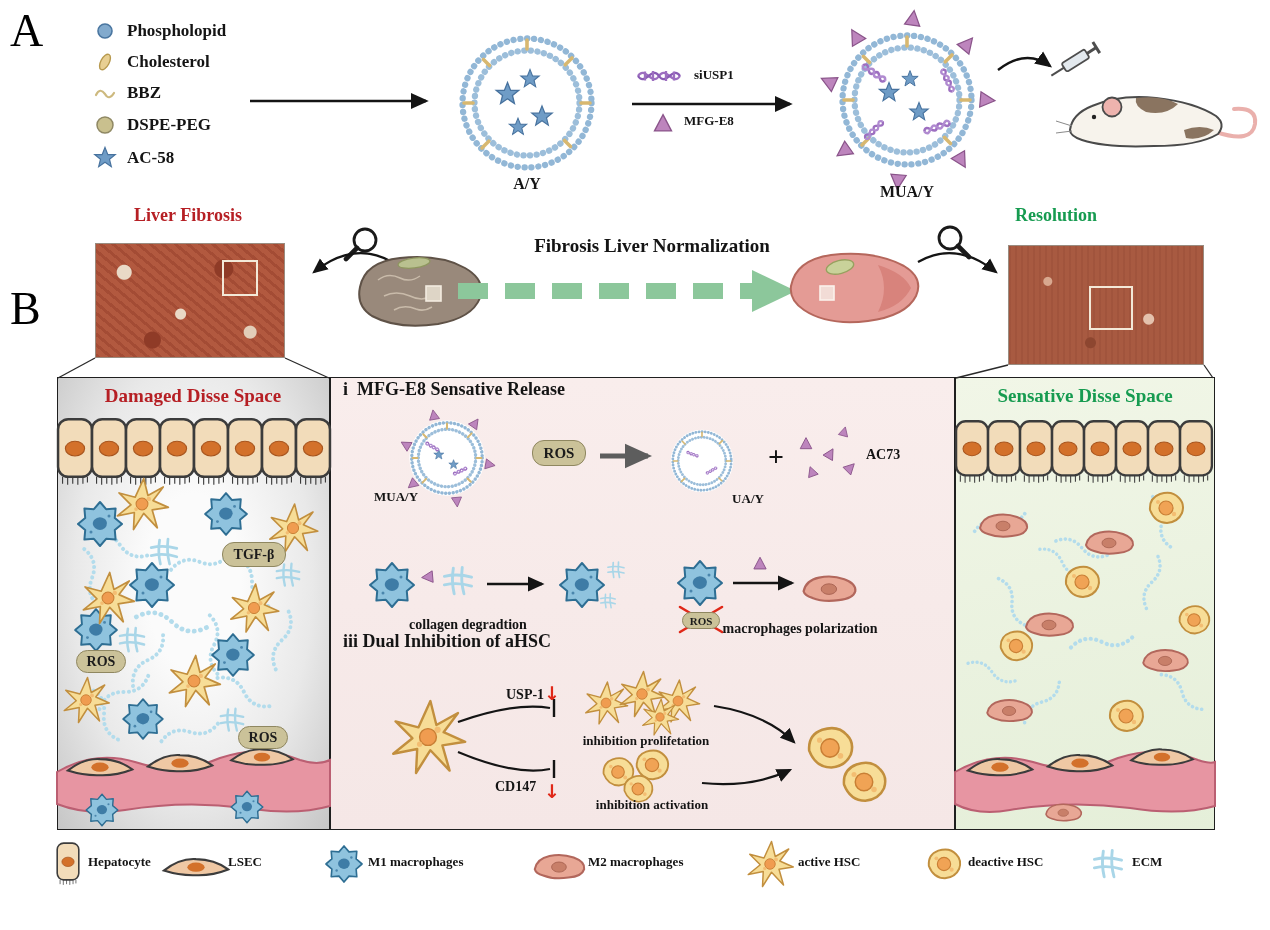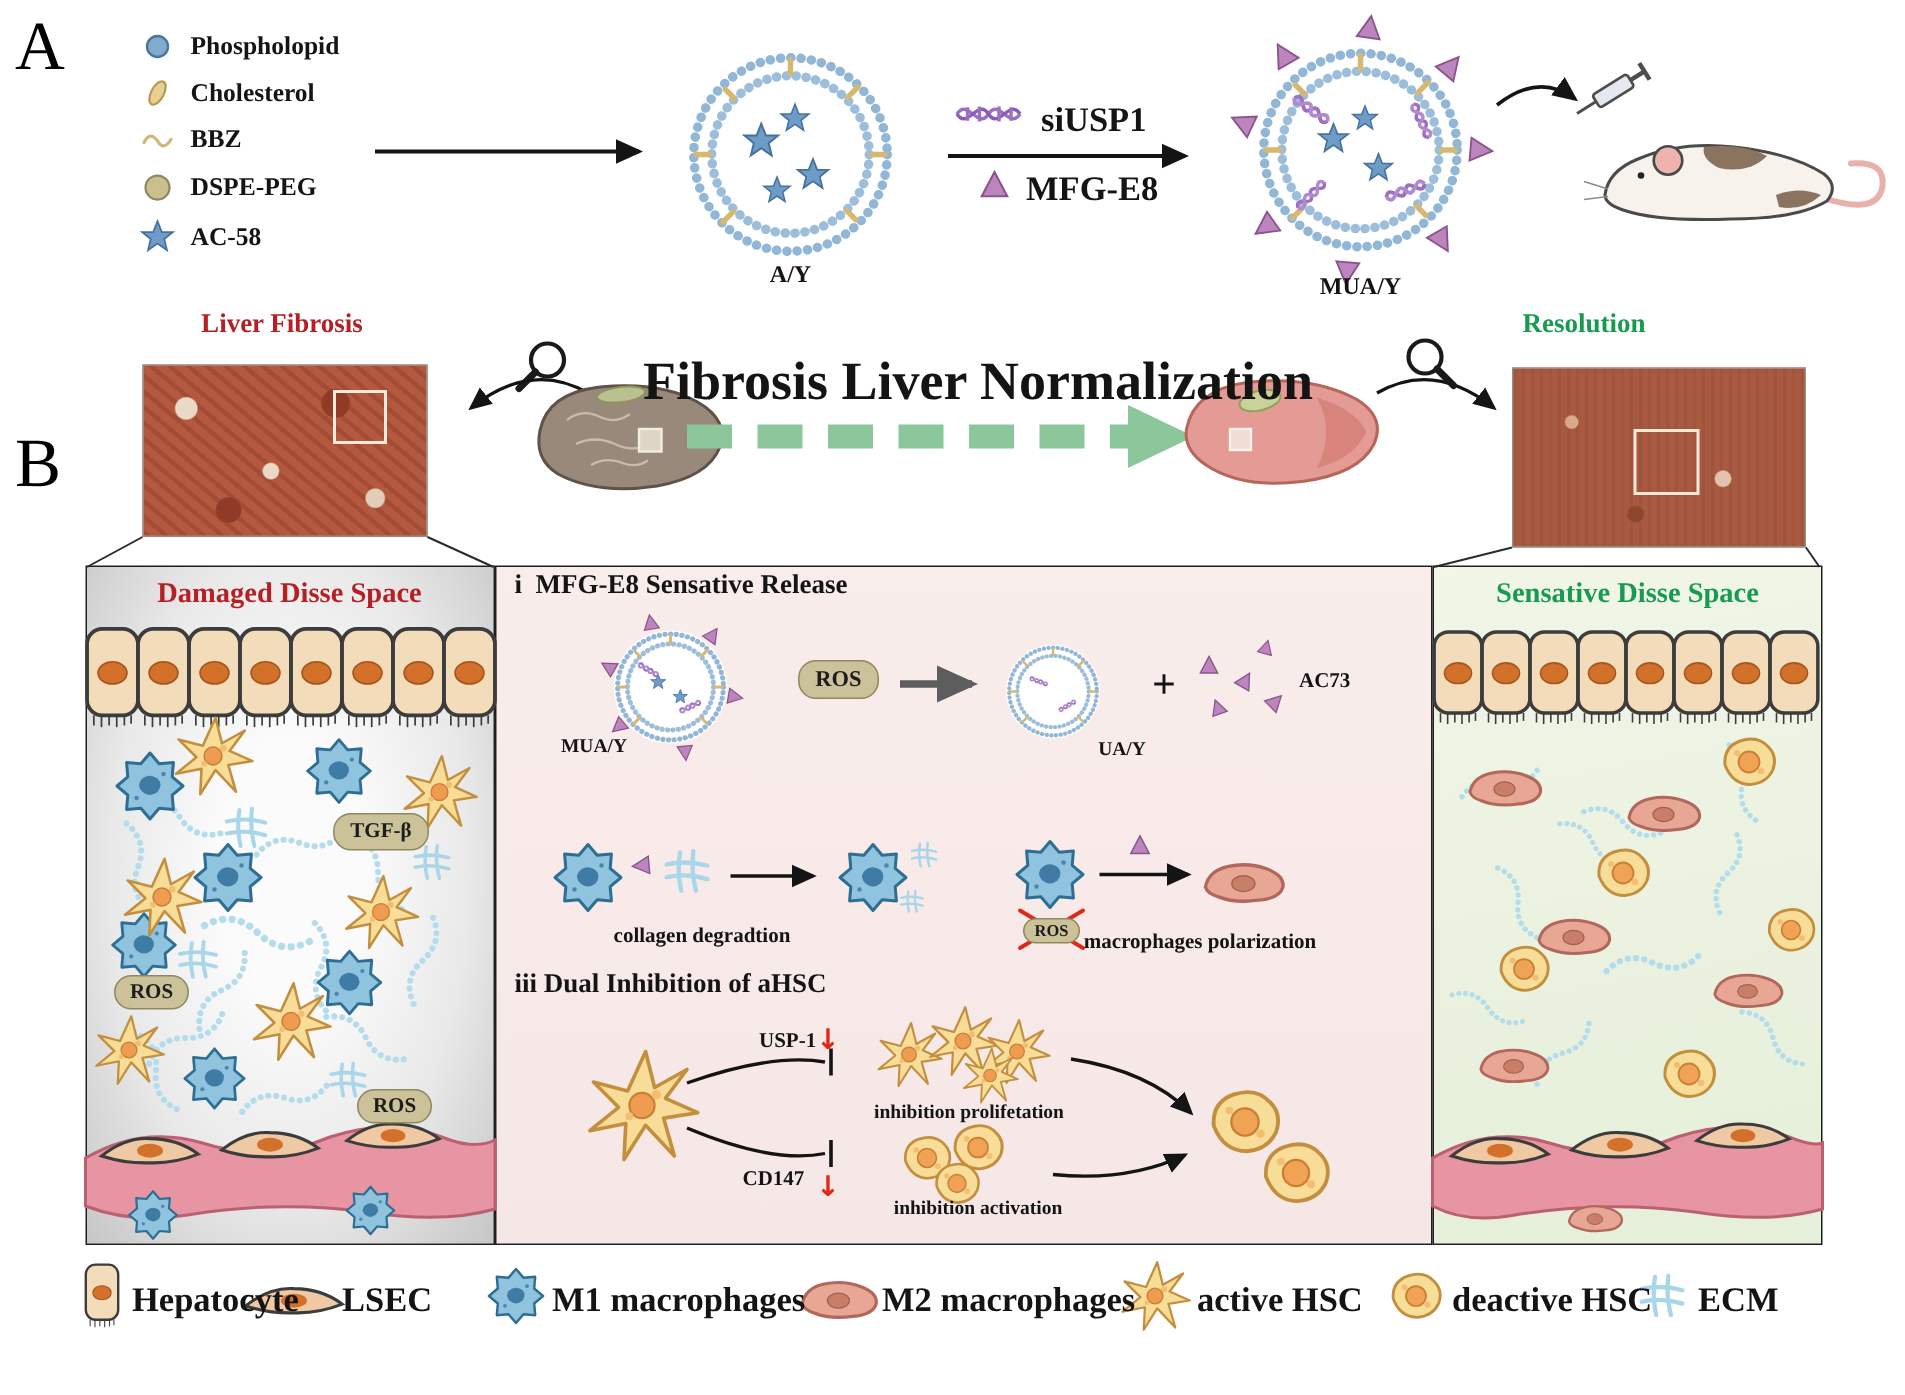--- a/index.html
+++ b/index.html
@@ -2,21 +2,21 @@
 <html><head>
 <meta charset="utf-8">
 <style>
 *{margin:0;padding:0;box-sizing:border-box}
 html,body{background:#fff}
 #canvas{position:relative;width:1270px;height:930px;background:#fff;font-family:"Liberation Serif",serif;overflow:hidden}
 .lbl{position:absolute;font-weight:bold;color:#141414;white-space:pre;line-height:1.05}
 .cx{transform:translateX(-50%)}
 .red{color:#b61f24}
 .green{color:#169b50}
-.t28{font-size:36px}.t26{font-size:18px}.t19{font-size:19px}.t18{font-size:18px}.t17{font-size:23px}
+.t28{font-size:19px}.t26{font-size:18px}.t19{font-size:19px}.t18{font-size:18px}.t17{font-size:13px}
 .t16{font-size:16px}.t15{font-size:17px}.t14{font-size:14px}.t13{font-size:13px}.t11{font-size:11px}
 .plus{font-size:28px}
 .panel-letter{position:absolute;font-size:46px;color:#000;font-weight:400}
 .pill{position:absolute;display:flex;align-items:center;justify-content:center;background:#cbc299;border:1.2px solid #8f8760;border-radius:12px;font-weight:bold;font-size:14px;color:#1c1c1c;font-family:"Liberation Serif",serif}
 .dn{position:absolute;color:#e02818;font-weight:bold;font-size:19px;font-family:"DejaVu Sans",sans-serif;line-height:1}
 .box{position:absolute;border:1.6px solid #1f1f1f}
 #boxL{left:57px;top:377px;width:273px;height:453px;background:radial-gradient(ellipse at 50% 45%,#fbfbfb 25%,#e9e9e9 62%,#c6c6c6 100%)}
 #boxM{left:330px;top:377px;width:625px;height:453px;background:linear-gradient(180deg,#f9edec 0%,#f5e7e6 100%)}
 #boxR{left:955px;top:377px;width:260px;height:453px;background:linear-gradient(170deg,#f1f6e7 0%,#e5efd9 100%)}
 .histo{position:absolute;border:1px solid #9a8c80}
@@ -418,21 +418,21 @@
   <div class="lbl t13 cx" style="left:396px;top:490px">MUA/Y</div>
   <div class="pill t15" style="left:532px;top:440px;width:54px;height:26px;font-size:15px">ROS</div>
   <div class="lbl t13 cx" style="left:748px;top:492px">UA/Y</div>
   <div class="lbl plus" style="left:768px;top:442px">+</div>
   <div class="lbl t14" style="left:866px;top:448px">AC73</div>
 
   <div class="lbl t14 cx" style="left:468px;top:618px">collagen degradtion</div>
   <div class="pill t11" style="left:682px;top:612px;width:38px;height:17px;font-size:11px">ROS</div>
   <div class="lbl t14 cx" style="left:800px;top:622px">macrophages polarization</div>
 
-  <div class="lbl t18" style="left:343px;top:646px">iii Dual Inhibition of aHSC</div>
+  <div class="lbl t18" style="left:343px;top:632px">iii Dual Inhibition of aHSC</div>
   <div class="lbl t14" style="left:506px;top:688px">USP-1</div>
   <div class="dn" style="left:544px;top:684px">↓</div>
   <div class="lbl t13 cx" style="left:646px;top:734px">inhibition prolifetation</div>
   <div class="lbl t14" style="left:495px;top:780px">CD147</div>
   <div class="dn" style="left:544px;top:782px">↓</div>
   <div class="lbl t13 cx" style="left:652px;top:798px">inhibition activation</div>
 
   <div class="lbl t17" style="left:88px;top:855px">Hepatocyte</div>
   <div class="lbl t17" style="left:228px;top:855px">LSEC</div>
   <div class="lbl t17" style="left:368px;top:855px">M1 macrophages</div>

